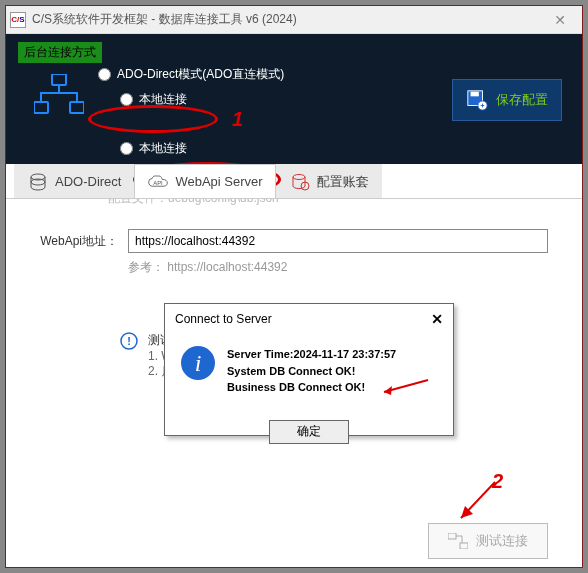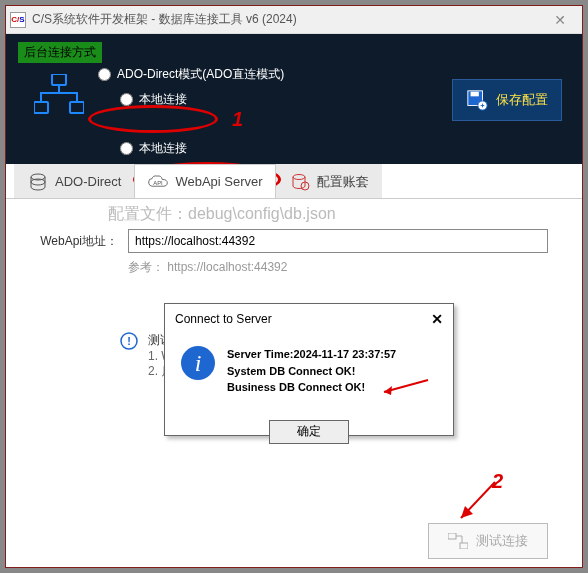--- a/index.html
+++ b/index.html
@@ -11,22 +11,22 @@
   .app-icon span:last-child { color: #00c; }
   .title-text { font-size: 12px; color: #555; flex: 1; }
   .title-close { width: 36px; height: 28px; text-align: center; line-height: 28px; font-size: 14px; color: #888; }
   .header-dark { background: #0d1b2a; height: 130px; position: relative; color: #fff; padding: 8px 12px; }
   .mode-badge { display: inline-block; background: #1a8c1a; color: #000000; font-size: 12px; padding: 2px 6px; }
   .net-diagram { position: absolute; left: 28px; top: 40px; }
   .radio-group { position: absolute; left: 92px; top: 32px; font-size: 12px; }
   .radio-row { display: flex; align-items: center; gap: 6px; margin-bottom: 8px; }
   .radio-row input { accent-color: #fff; }
   .sub-row { margin-left: 22px; display: flex; gap: 24px; flex-direction: column; }
-  .config-file { margin-top: 22px; font-size: 16px; color: #bbb; margin-left: 10px; }
-  .save-btn { position: absolute; right: 20px; top: 45px; width: 110px; height: 42px; background: #0d3a6b; border: 1px solid #2a5a99; color: #fde047; font-size: 13px; display: flex; align-items: center; justify-content: center; gap: 8px; }
+  .config-file { margin-top: 8px; font-size: 12px; color: #bbb; margin-left: 10px; }
+  .save-btn { position: absolute; right: 20px; top: 45px; width: 110px; height: 42px; background: #0d3a6b; border: 1px solid #2a5a99; color: #84cc16; font-size: 13px; display: flex; align-items: center; justify-content: center; gap: 8px; }
   .tabs { display: flex; height: 35px; align-items: flex-end; padding-left: 8px; border-bottom: 1px solid #ccc; position: relative; }
   .tab { height: 34px; padding: 0 12px; display: flex; align-items: center; gap: 6px; font-size: 13px; color: #444; border: 1px solid transparent; border-bottom: none; background: #eaeaea; }
   .tab.active { background: #fff; border-color: #ccc; position: relative; z-index: 2; }
   .tab-icon { width: 22px; height: 18px; display: inline-flex; align-items: center; justify-content: center; }
   .main-panel { padding: 30px 24px; position: relative; height: 370px; }
   .field-row { display: flex; align-items: center; gap: 10px; margin-bottom: 6px; }
   .field-label { width: 88px; text-align: right; font-size: 12px; color: #333; }
   .field-input { flex: 1; max-width: 420px; height: 24px; border: 1px solid #888; padding: 0 6px; font-size: 12px; }
   .hint { margin-left: 98px; font-size: 12px; color: #999; margin-top: 2px; }
   .test-section { margin-top: 56px; margin-left: 90px; font-size: 12px; color: #333; display: flex; gap: 10px;}

